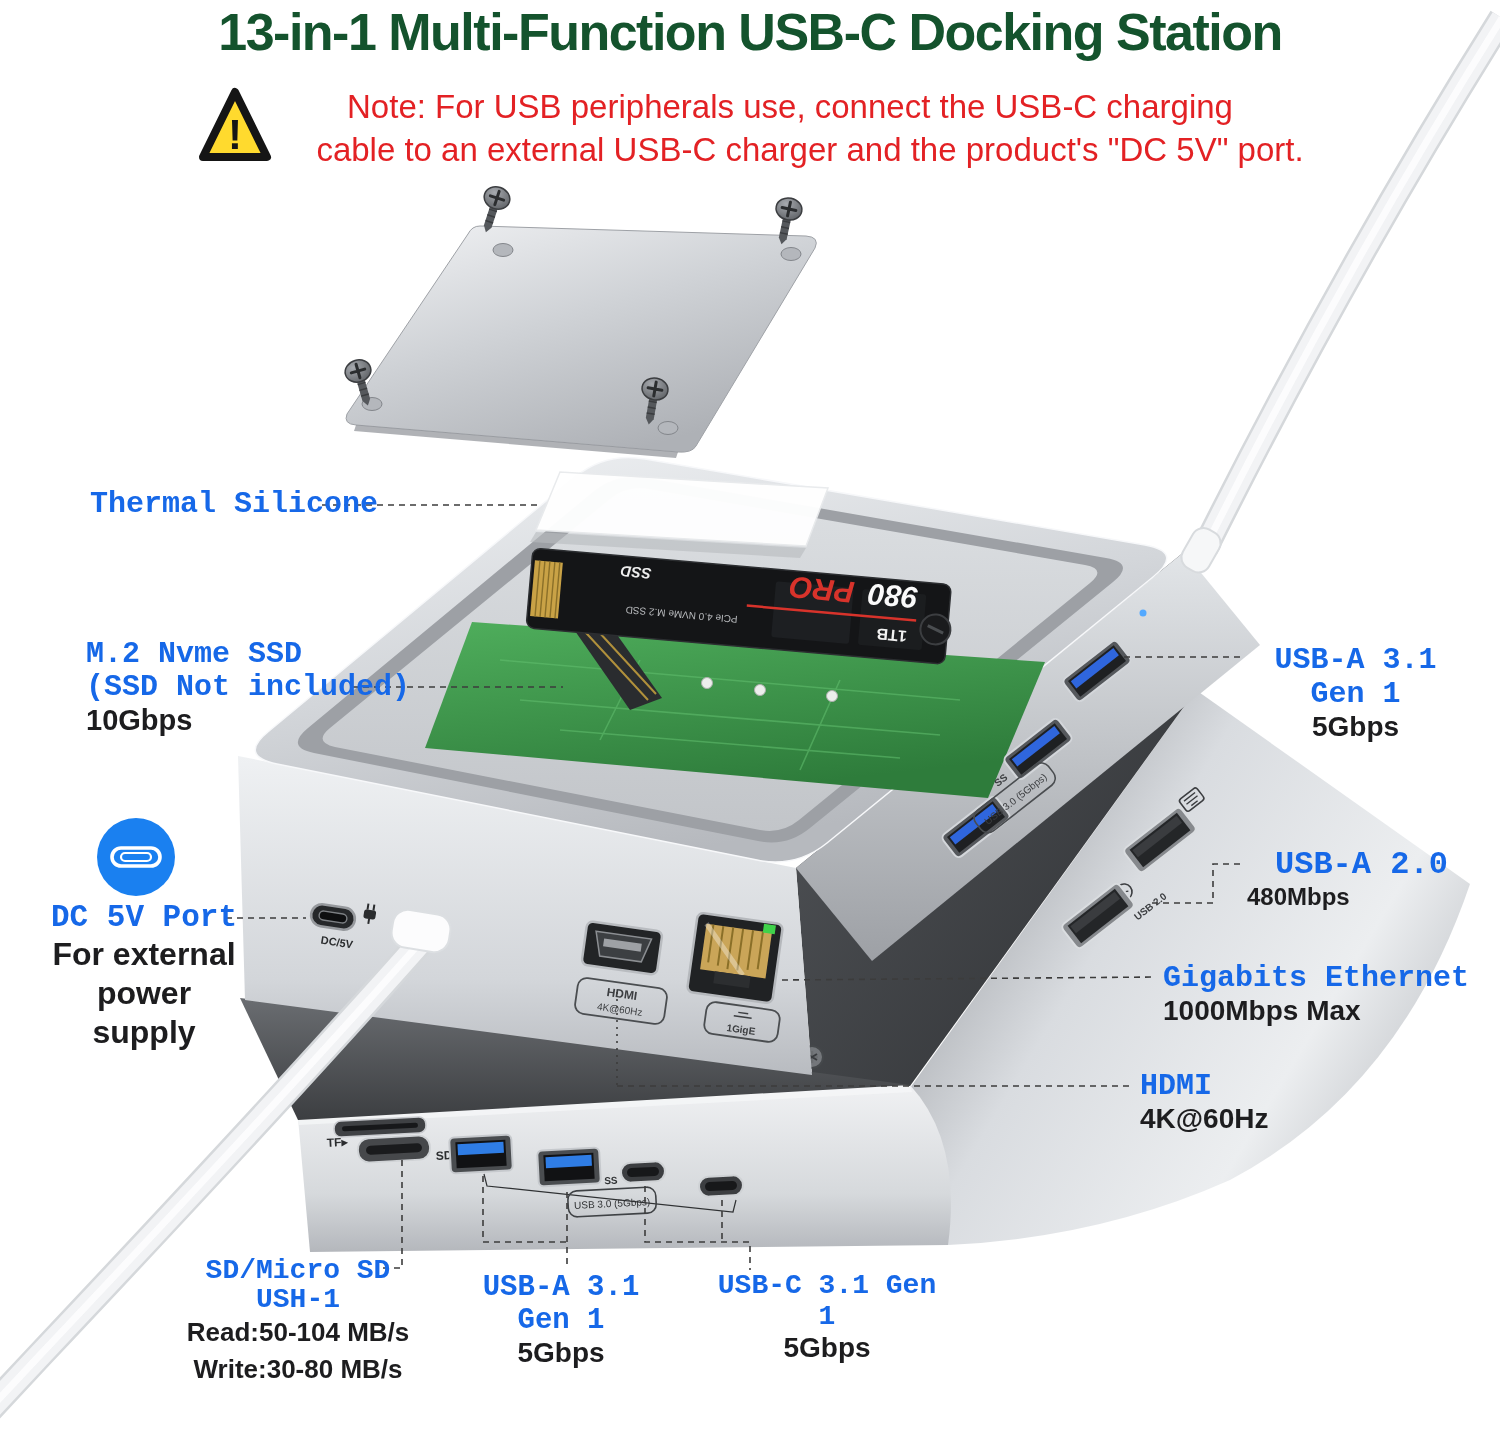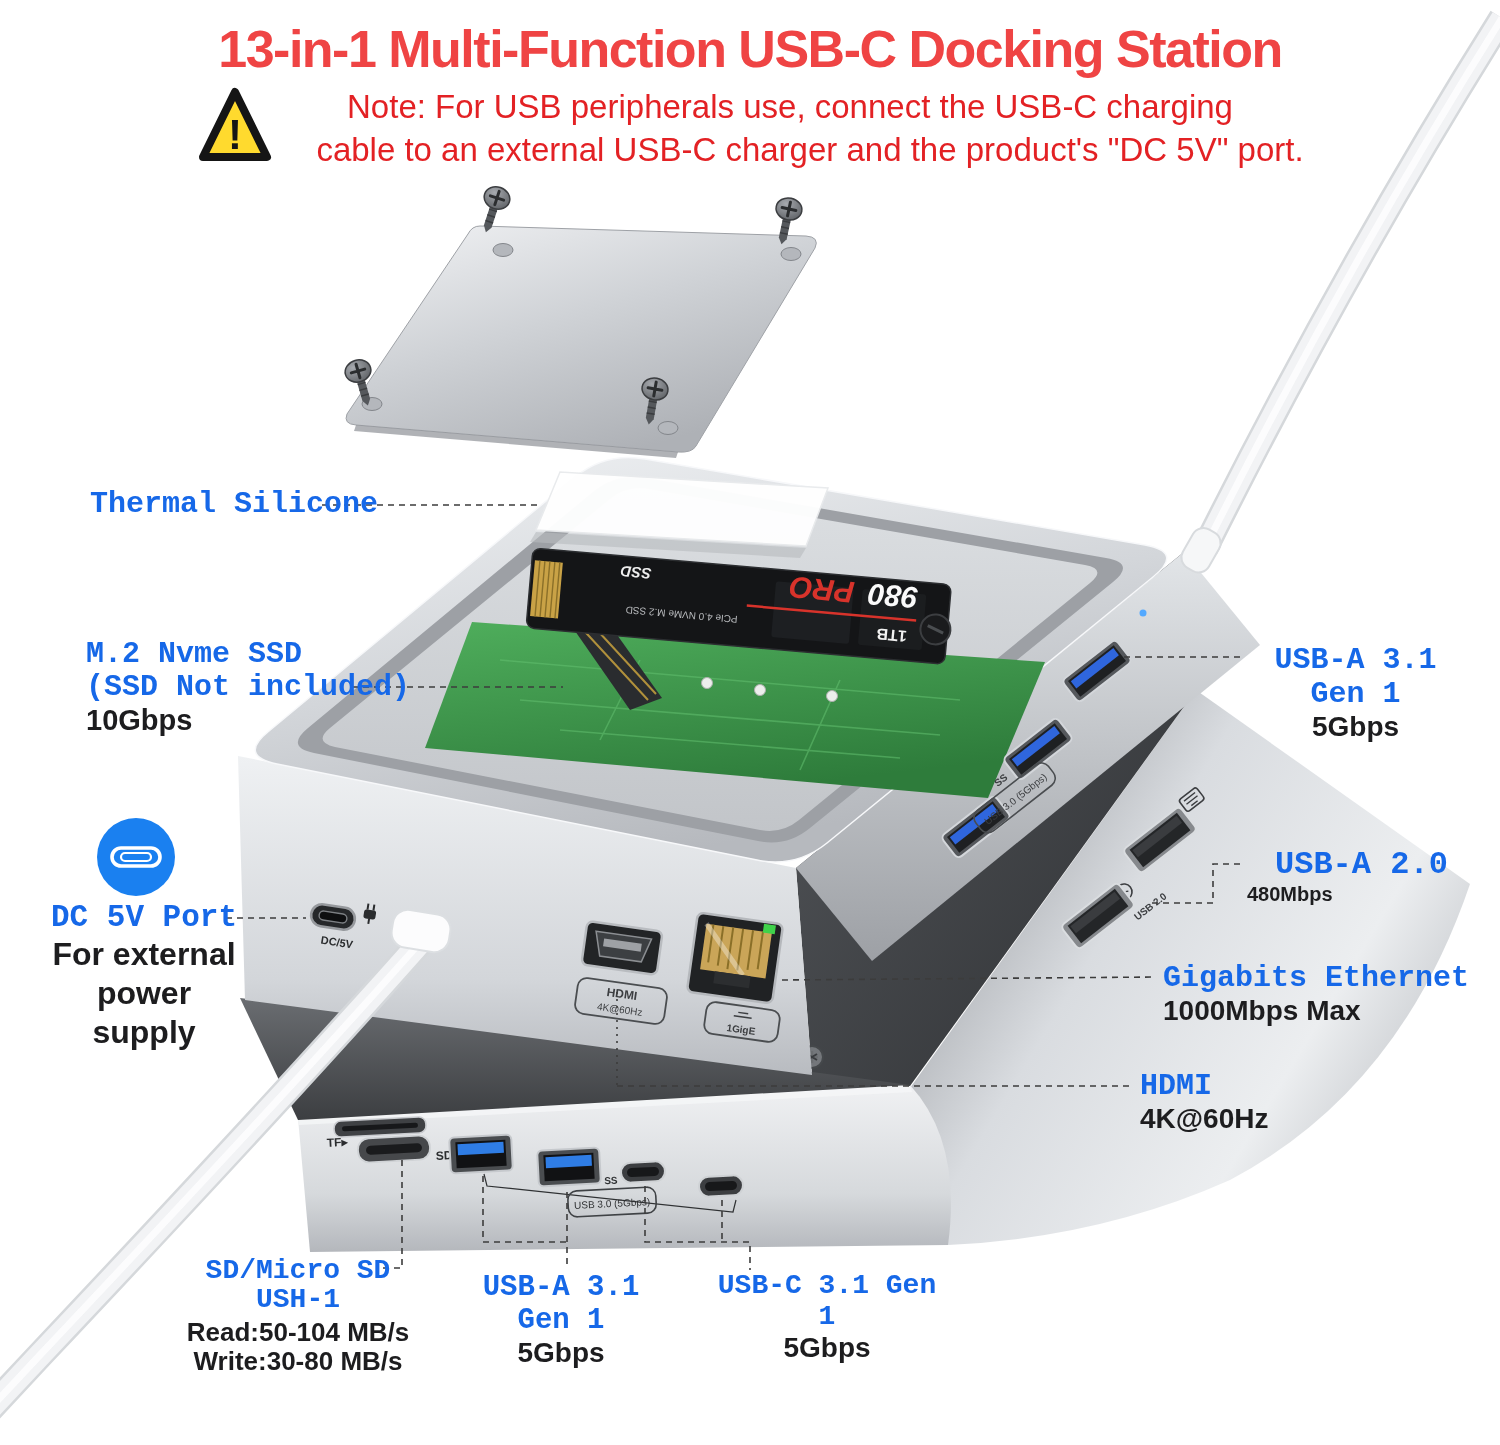--- a/index.html
+++ b/index.html
@@ -1,38 +1,38 @@
 <!DOCTYPE html>
 <html><head>
 <meta charset="utf-8">
 <style>
   html,body{margin:0;padding:0;background:#fff;}
   .stage{position:relative;width:1500px;height:1445px;background:#fff;overflow:hidden;
          font-family:"Liberation Sans",sans-serif;}
   .stage svg{position:absolute;left:0;top:0;}
   .lbl{position:absolute;z-index:5;}
   .page-title{left:0;top:2px;width:1500px;text-align:center;font-size:52px;font-weight:700;
-              letter-spacing:-1.5px;color:#ef4444;margin-top:17px;}
+              letter-spacing:-1.5px;color:#14532d;}
   .note-line{color:#e32124;font-size:33px;text-align:center;}
   .note-1{left:280px;top:88px;width:1020px;}
   .note-2{left:280px;top:131px;width:1060px;}
   .blue{color:#1668e8;font-weight:700;font-family:Liberation Mono, monospace;}
   .blk{color:#1d1d1f;font-weight:700;}
   .co-thermal{left:90px;top:487px;font-size:30px;}
   .co-m2{left:86px;top:638px;font-size:30px;line-height:33px;}
   .co-m2 .spec{font-size:29px;}
   .co-dc{left:36px;top:900px;width:216px;text-align:center;}
   .co-dc .t{font-size:31px;}
   .co-dc .d{font-size:32px;line-height:39px;}
   .co-usba-side{left:1243px;top:643px;width:225px;text-align:center;}
   .co-usba-side .t{font-size:30px;}
   .co-usba-side .d{font-size:28px;}
   .co-usba20{left:1247px;top:846px;text-align:left;}
   .co-usba20 .t{font-size:32px;margin-left:28px;}
-  .co-usba20 .d{font-size:20px;}
+  .co-usba20 .d{font-size:24px;}
   .co-eth{left:1163px;top:961px;text-align:left;}
   .co-eth .t{font-size:30px;}
   .co-eth .d{font-size:28px;}
   .co-hdmi{left:1140px;top:1069px;text-align:left;}
   .co-hdmi .t{font-size:30px;}
   .co-hdmi .d{font-size:28px;}
   .co-sd{left:168px;top:1256px;width:260px;text-align:center;}
   .co-sd .t{font-size:28px;line-height:29px;}
   .co-sd .d{font-size:26px;line-height:29px;margin-top:4px;}
   .co-usba-front{left:450px;top:1271px;width:222px;text-align:center;}
@@ -403,21 +403,21 @@
 
 <div class="lbl co-hdmi">
   <div class="blue t">HDMI</div>
   <div class="blk d">4K@60Hz</div>
 </div>
 
 <div class="lbl co-sd">
   <div class="blue t">SD/Micro SD</div>
   <div class="blue t">USH-1</div>
   <div class="blk d">Read:50-104 MB/s</div>
-  <div class="blk d" style="margin-top:0;">Write:30-80 MB/s</div>
+  <div class="blk d" style="margin-top:8px;">Write:30-80 MB/s</div>
 </div>
 
 <div class="lbl co-usba-front">
   <div class="blue t">USB-A 3.1 Gen 1</div>
   <div class="blk d">5Gbps</div>
 </div>
 
 <div class="lbl co-usbc-front">
   <div class="blue t">USB-C 3.1 Gen 1</div>
   <div class="blk d">5Gbps</div>

